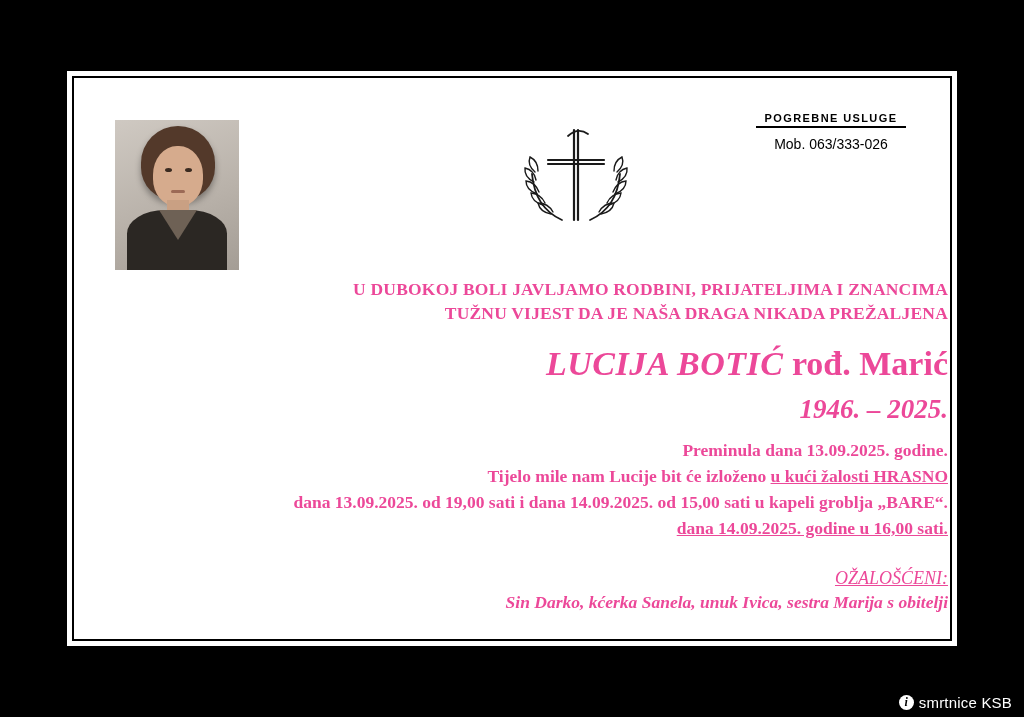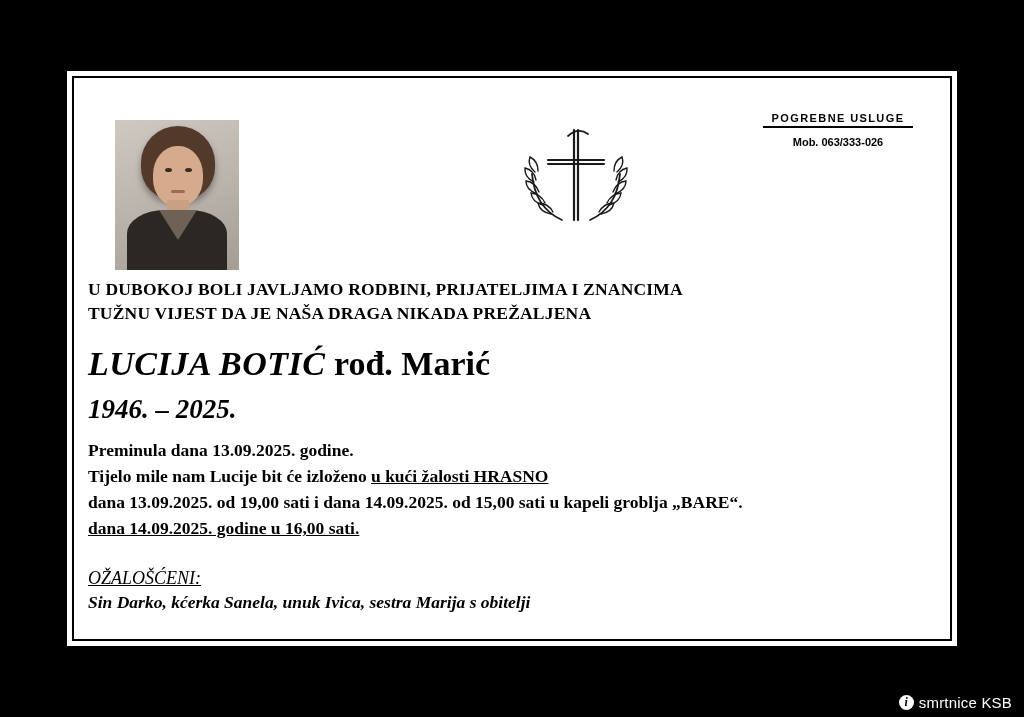--- a/index.html
+++ b/index.html
@@ -147,21 +147,21 @@
     position: absolute;
     left: 428px;
     top: 36px;
     width: 140px;
     height: 120px;
   }
 
   
   #logo {
     position: absolute;
-    right: 20px;
+    right: 27px;
     top: 32px;
     width: 180px;
     text-align: center;
     color: #000;
   }
   #logo .logo-top {
     font-family: "Liberation Sans", sans-serif;
     font-size: 11px;
     font-weight: bold;
     letter-spacing: 1.4px;
@@ -175,33 +175,33 @@
     margin-top: -1px;
   }
   #logo .logo-rule {
     width: 150px;
     height: 2px;
     background: #000;
     margin: 2px auto 3px auto;
   }
   #logo .logo-mob {
     font-family: "Liberation Sans", sans-serif;
-    font-size: 11px;
-    font-weight: bold;
+    font-size: 14px;
+    font-weight: normal;
     margin-top: 8px;
   }
 
   
   #text-block {
     position: absolute;
     left: 12px;
     right: 0;
     top: 198px;
-    text-align: left;
-    color: #000000;
+    text-align: right;
+    color: #ec4899;
   }
   .lead-line {
     font-size: 17.5px;
     font-weight: bold;
     letter-spacing: 0.2px;
     line-height: 1.35;
   }
   #name-line {
     margin-top: 20px;
     font-size: 34px;

